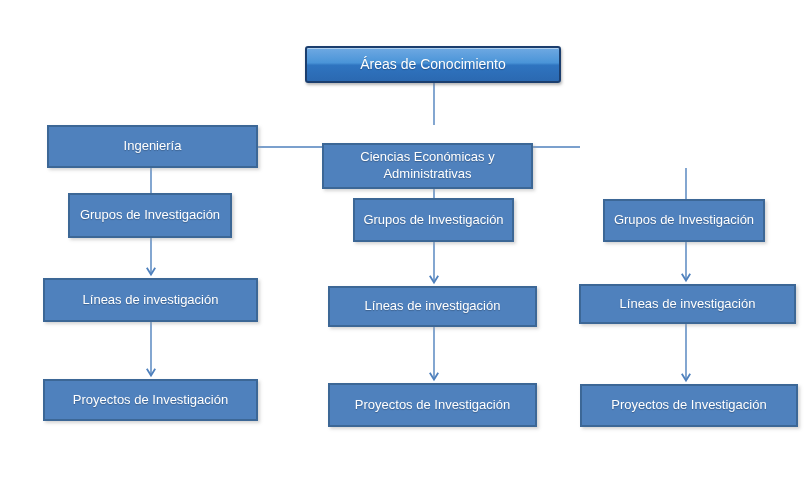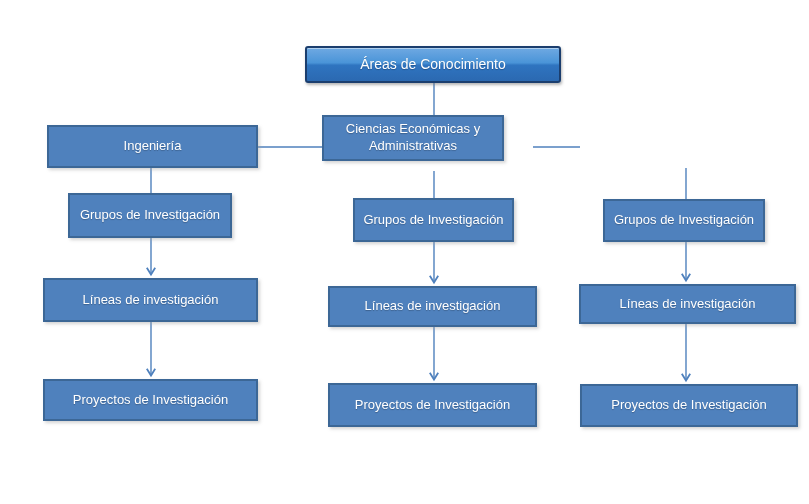--- a/index.html
+++ b/index.html
@@ -28,21 +28,21 @@
   .node.root{
     background:linear-gradient(to bottom,#6fa9e2 0%,#4a94d8 45%,#2f74c0 52%,#2b69b1 100%);
     border:2px solid #1b3e6e;
     border-radius:3px;
     font-size:14px;
     box-shadow:1px 2px 3px rgba(120,120,120,0.55), inset 0 1px 0 rgba(255,255,255,0.45);
   }
   
   .b-root{left:305px;top:46px;width:256px;height:37px;}
   .b-ing {left:47px; top:125px;width:211px;height:43px;}
-  .b-eco {left:322px;top:115px;width:182px;height:46px;}
+  .b-eco {left:322px;top:143px;width:211px;height:46px;}
   .b-soc {left:580px;top:125px;width:215px;height:43px;}
   .b-g1  {left:68px; top:193px;width:164px;height:45px;}
   .b-g2  {left:353px;top:198px;width:161px;height:44px;}
   .b-g3  {left:603px;top:199px;width:162px;height:43px;}
   .b-l1  {left:43px; top:278px;width:215px;height:44px;}
   .b-l2  {left:328px;top:286px;width:209px;height:41px;}
   .b-l3  {left:579px;top:284px;width:217px;height:40px;}
   .b-p1  {left:43px; top:379px;width:215px;height:42px;}
   .b-p2  {left:328px;top:383px;width:209px;height:44px;}
   .b-p3  {left:580px;top:384px;width:218px;height:43px;}

